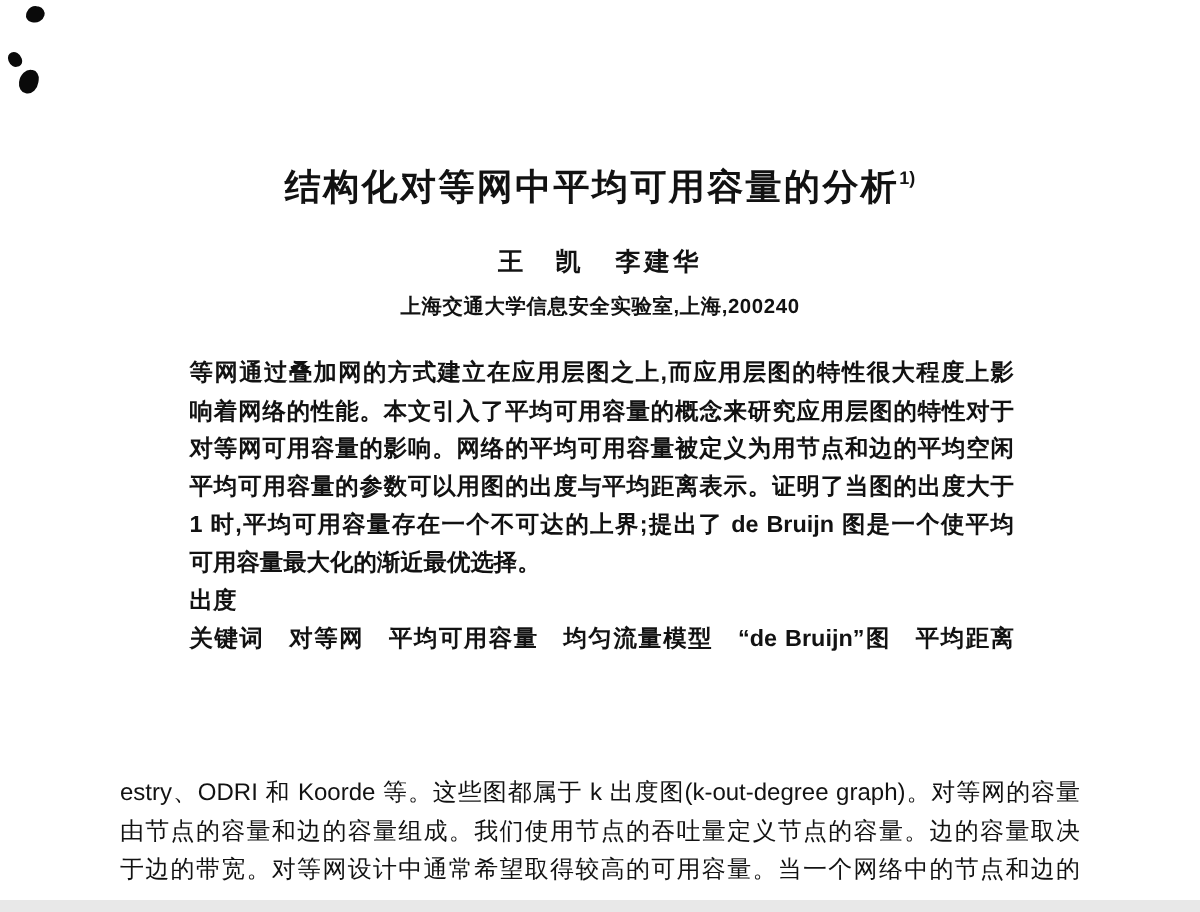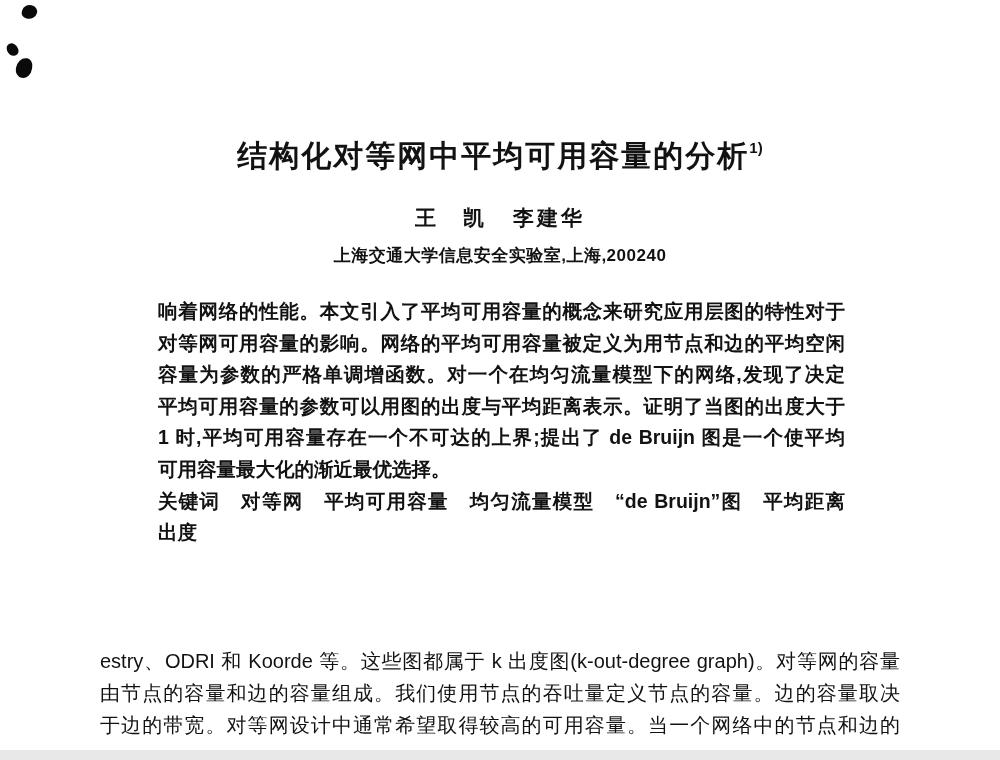--- a/index.html
+++ b/index.html
@@ -48,28 +48,28 @@
     <span>结构化对等网中平均可用容量的分析</span><sup>1)</sup>
   </div>
 
   <div class="center-line authors">
     <span>王　凯</span><span class="author-second">李建华</span>
   </div>
 
   <div class="center-line affiliation">上海交通大学信息安全实验室,上海,200240</div>
 
   <div class="abstract-block">
+      <div class="tline j">等网通过叠加网的方式建立在应用层图之上,而应用层图的特性很大程度上影</div>
       <div class="tline j">响着网络的性能。本文引入了平均可用容量的概念来研究应用层图的特性对于</div>
       <div class="tline j">对等网可用容量的影响。网络的平均可用容量被定义为用节点和边的平均空闲</div>
-      <div class="tline j">容量为参数的严格单调增函数。对一个在均匀流量模型下的网络,发现了决定</div>
       <div class="tline j">平均可用容量的参数可以用图的出度与平均距离表示。证明了当图的出度大于</div>
       <div class="tline j">1 时,平均可用容量存在一个不可达的上界;提出了 de Bruijn 图是一个使平均</div>
       <div class="tline">可用容量最大化的渐近最优选择。</div>
+      <div class="tline">出度</div>
       <div class="tline j">关键词　对等网　平均可用容量　均匀流量模型　“de Bruijn”图　平均距离</div>
-      <div class="tline">出度</div>
     </div>
 
   <div class="body-block">
       <div class="tline j">estry、ODRI 和 Koorde 等。这些图都属于 k 出度图(k-out-degree graph)。对等网的容量</div>
       <div class="tline j">由节点的容量和边的容量组成。我们使用节点的吞吐量定义节点的容量。边的容量取决</div>
       <div class="tline j">于边的带宽。对等网设计中通常希望取得较高的可用容量。当一个网络中的节点和边的</div>
     </div>
 
 </div>
 

